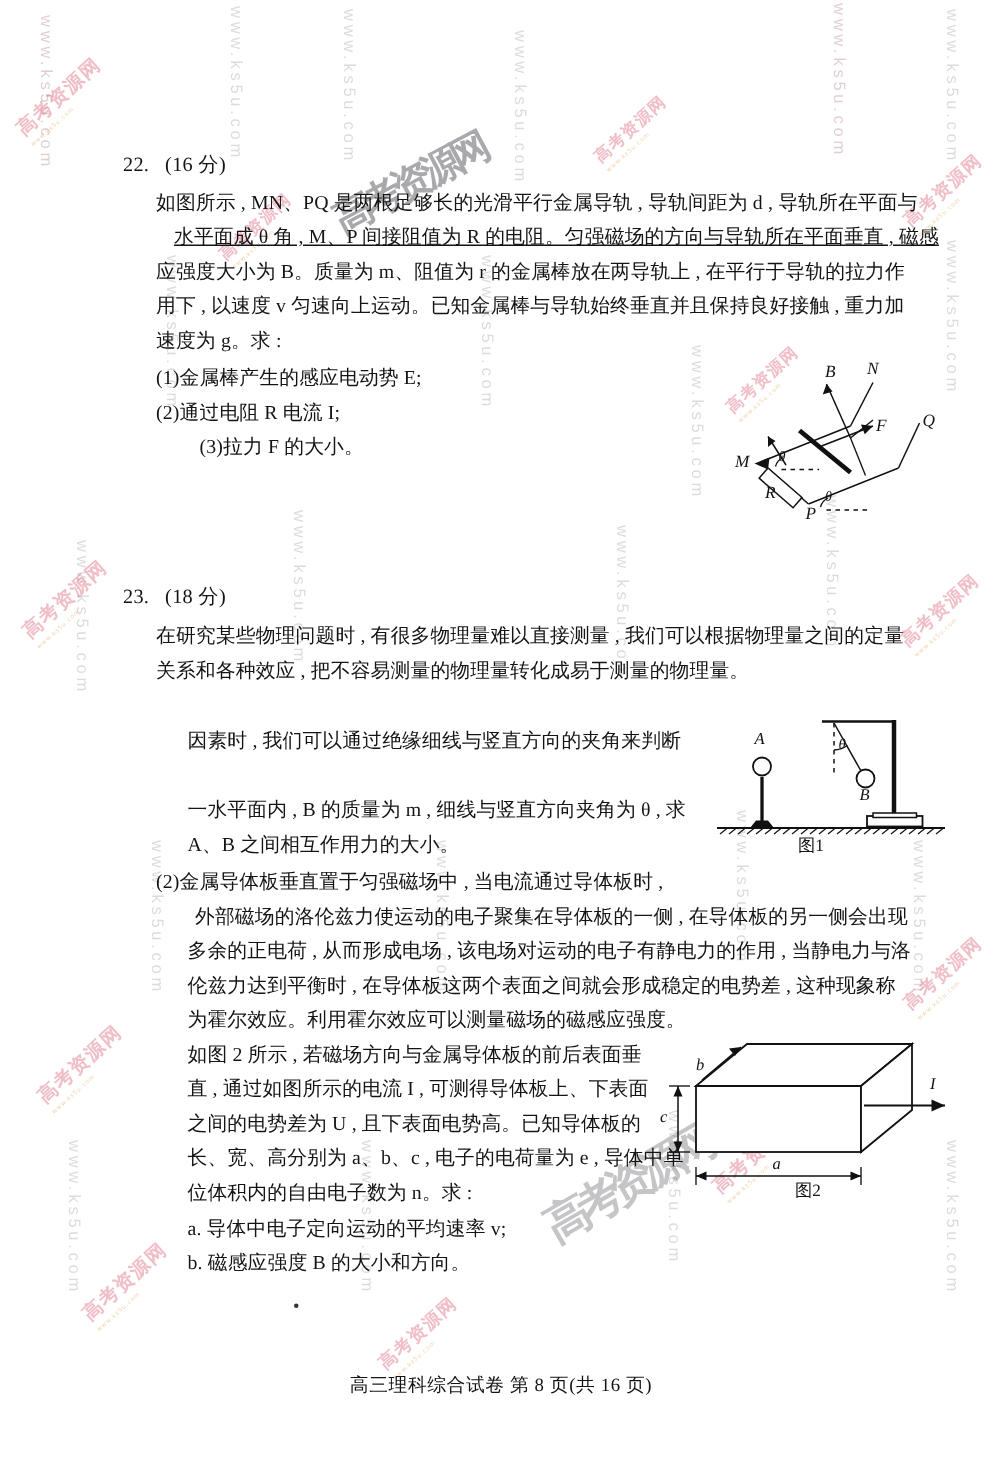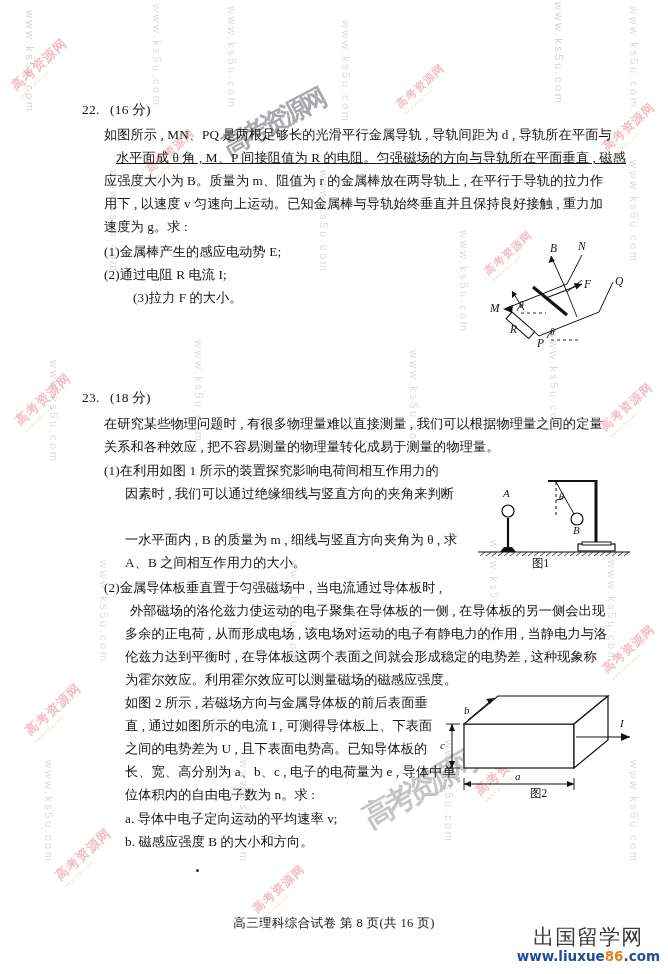--- a/index.html
+++ b/index.html
@@ -266,21 +266,20 @@
       <div class="figcap" style="left:61px;top:87px;font-style:italic;font-size:9.5px;">θ</div>
     </div>
 
     <div class="qnum" style="left:82px;top:389px;">
       <span>23.</span>
       <span style="margin-left:7px;">(18 分)</span>
     </div>
 
     <div class="para" style="left:104px;top:413px;">在研究某些物理问题时 , 有很多物理量难以直接测量 , 我们可以根据物理量之间的定量</div>
     <div class="para" style="left:104px;top:436px;">关系和各种效应 , 把不容易测量的物理量转化成易于测量的物理量。</div>
-    <div class="para" style="left:104px;top:460px;">(1)在利用如图 1 所示的装置探究影响电荷间相互作用力的</div>
     <div class="para" style="left:125px;top:483px;">因素时 , 我们可以通过绝缘细线与竖直方向的夹角来判断</div>
     <div class="para" style="left:125px;top:529px;">一水平面内 , B 的质量为 m , 细线与竖直方向夹角为 θ , 求</div>
     <div class="para" style="left:125px;top:552px;">A、B 之间相互作用力的大小。</div>
 
     <div class="para" style="left:104px;top:577px;">(2)金属导体板垂直置于匀强磁场中 , 当电流通过导体板时 ,</div>
     <div class="para" style="left:130px;top:600px;">外部磁场的洛伦兹力使运动的电子聚集在导体板的一侧 , 在导体板的另一侧会出现</div>
     <div class="para" style="left:125px;top:623px;">多余的正电荷 , 从而形成电场 , 该电场对运动的电子有静电力的作用 , 当静电力与洛</div>
     <div class="para" style="left:125px;top:646px;">伦兹力达到平衡时 , 在导体板这两个表面之间就会形成稳定的电势差 , 这种现象称</div>
     <div class="para" style="left:125px;top:669px;">为霍尔效应。利用霍尔效应可以测量磁场的磁感应强度。</div>
 
@@ -380,20 +379,14 @@
       <div class="figcap" style="left:83px;top:88px;font-style:italic;font-size:11px;">a</div>
       <div class="figcap" style="left:188px;top:35px;font-style:italic;font-size:11px;">I</div>
       <div class="figcap" style="left:98px;top:104px;font-size:11.5px;">图2</div>
     </div>
 
     <div class="tiny-dot" style="left:196px;top:869px;"></div>
 
     <div class="footer" style="top:915px;">高三理科综合试卷    第 8 页(共 16 页)</div>
   </div>
 
-  <div class="logo">
-    <div class="logo-cn">出国留学网</div>
-    <div class="logo-url">
-      <span class="b">www.liuxue</span><span class="o">86</span><span class="b">.com</span>
-    </div>
-  </div>
 
 </div>
 
 </body></html>

